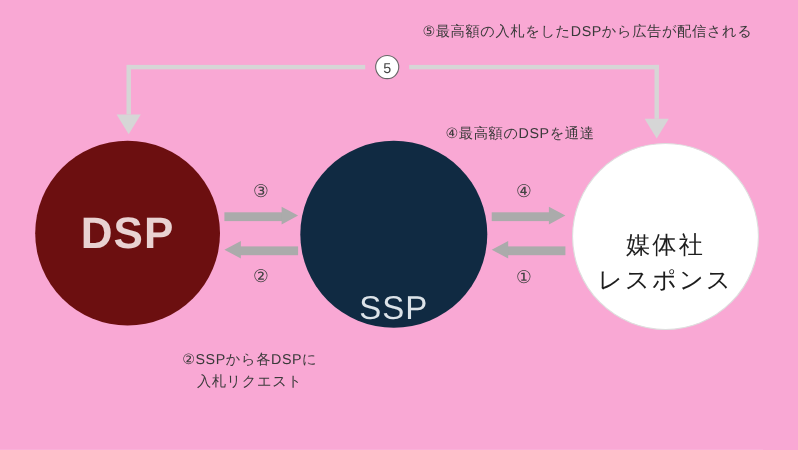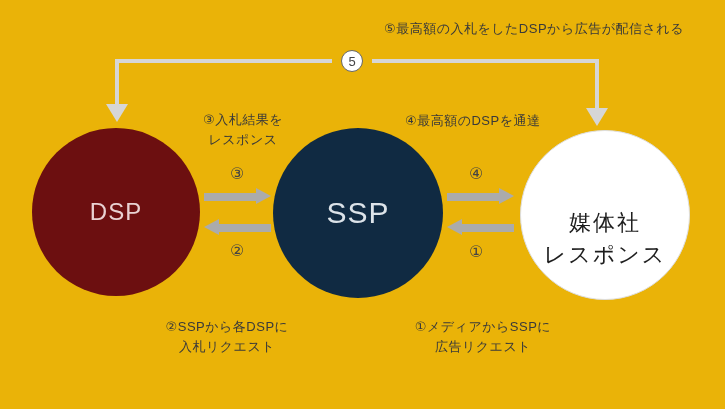--- a/index.html
+++ b/index.html
@@ -10,21 +10,21 @@
     --arrow-gray:#ABABAB;
     --line-gray:#D6D6D6;
     --text-color:#3A3A3A;
     --badge-border:#666666;
   }
   *{margin:0;padding:0;box-sizing:border-box;}
   html,body{background:#fff;}
   .canvas{
     position:relative;
     width:725px;height:409px;
-    background:#eab308;
+    background:#f9a8d4;
     overflow:hidden;
     font-family:"Liberation Sans","DejaVu Sans",sans-serif;
     color:var(--text-color);
   }
   .note{position:absolute;font-size:13px;letter-spacing:.5px;color:var(--text-color);white-space:nowrap;}
   .note-top{left:384px;top:20px;}
 
   
   .hseg{position:absolute;height:4px;background:var(--line-gray);}
   .vseg{position:absolute;width:4px;background:var(--line-gray);}
@@ -38,23 +38,23 @@
   .dh-left{left:106px;top:104px;}
   .dh-right{left:586px;top:108px;}
   .badge{position:absolute;left:341px;top:50px;width:22px;height:22px;
     border:1.5px solid var(--badge-border);border-radius:50%;
     display:flex;align-items:center;justify-content:center;
     font-size:13px;color:#444;background:#fff;}
 
   
   .circle{position:absolute;border-radius:50%;display:flex;align-items:center;justify-content:center;text-align:center;}
   .circle-dsp{left:32px;top:128px;width:168px;height:168px;background:var(--dsp-fill);}
-  .circle-ssp{left:273px;top:128px;width:170px;height:170px;background:var(--ssp-fill);}
+  .circle-ssp{left:273px;top:128px;width:170px;height:170px;background:var(--ssp-fill);align-items:flex-end;}
   .circle-media{left:520px;top:130px;width:170px;height:170px;background:var(--media-fill);border:1px solid var(--media-border);}
-  .circle-dsp .lbl{color:#E9D2D2;font-size:24px;font-weight:400;letter-spacing:1px;}
+  .circle-dsp .lbl{color:#E9D2D2;font-size:40px;font-weight:700;letter-spacing:1px;}
   .circle-ssp .lbl{color:#DCE3E9;font-size:30px;font-weight:300;letter-spacing:1px;}
   .circle-media .lbl{color:#1D1D1D;font-size:22px;line-height:1.45;letter-spacing:2px;margin-top:48px;}
 
   
   .arrow{position:absolute;height:17px;}
   .arrow .shaft{position:absolute;top:5px;height:8px;background:var(--arrow-gray);}
   .arrow .head{position:absolute;top:0;width:0;height:0;}
   .arrow.right .shaft{left:0;right:14px;}
   .arrow.right .head{right:0;border-top:8.5px solid transparent;border-bottom:8.5px solid transparent;border-left:15px solid var(--arrow-gray);}
   .arrow.left .shaft{right:0;left:14px;}
@@ -120,27 +120,19 @@
   <div class="arrow left a2l">
       <span class="shaft"></span>
       <span class="head"></span>
     </div>
 
   <div class="num n3">③</div>
   <div class="num n2">②</div>
   <div class="num n4">④</div>
   <div class="num n1">①</div>
 
-  <div class="caption cap3">
-    <span>③入札結果を</span><br>
-    <span>レスポンス</span>
-  </div>
   <div class="caption cap4">④最高額のDSPを通達</div>
   <div class="caption cap2">
     <span>②SSPから各DSPに</span><br>
     <span>入札リクエスト</span>
   </div>
-  <div class="caption cap1">
-    <span>①メディアからSSPに</span><br>
-    <span>広告リクエスト</span>
-  </div>
 
 </div>
 
 </body></html>

